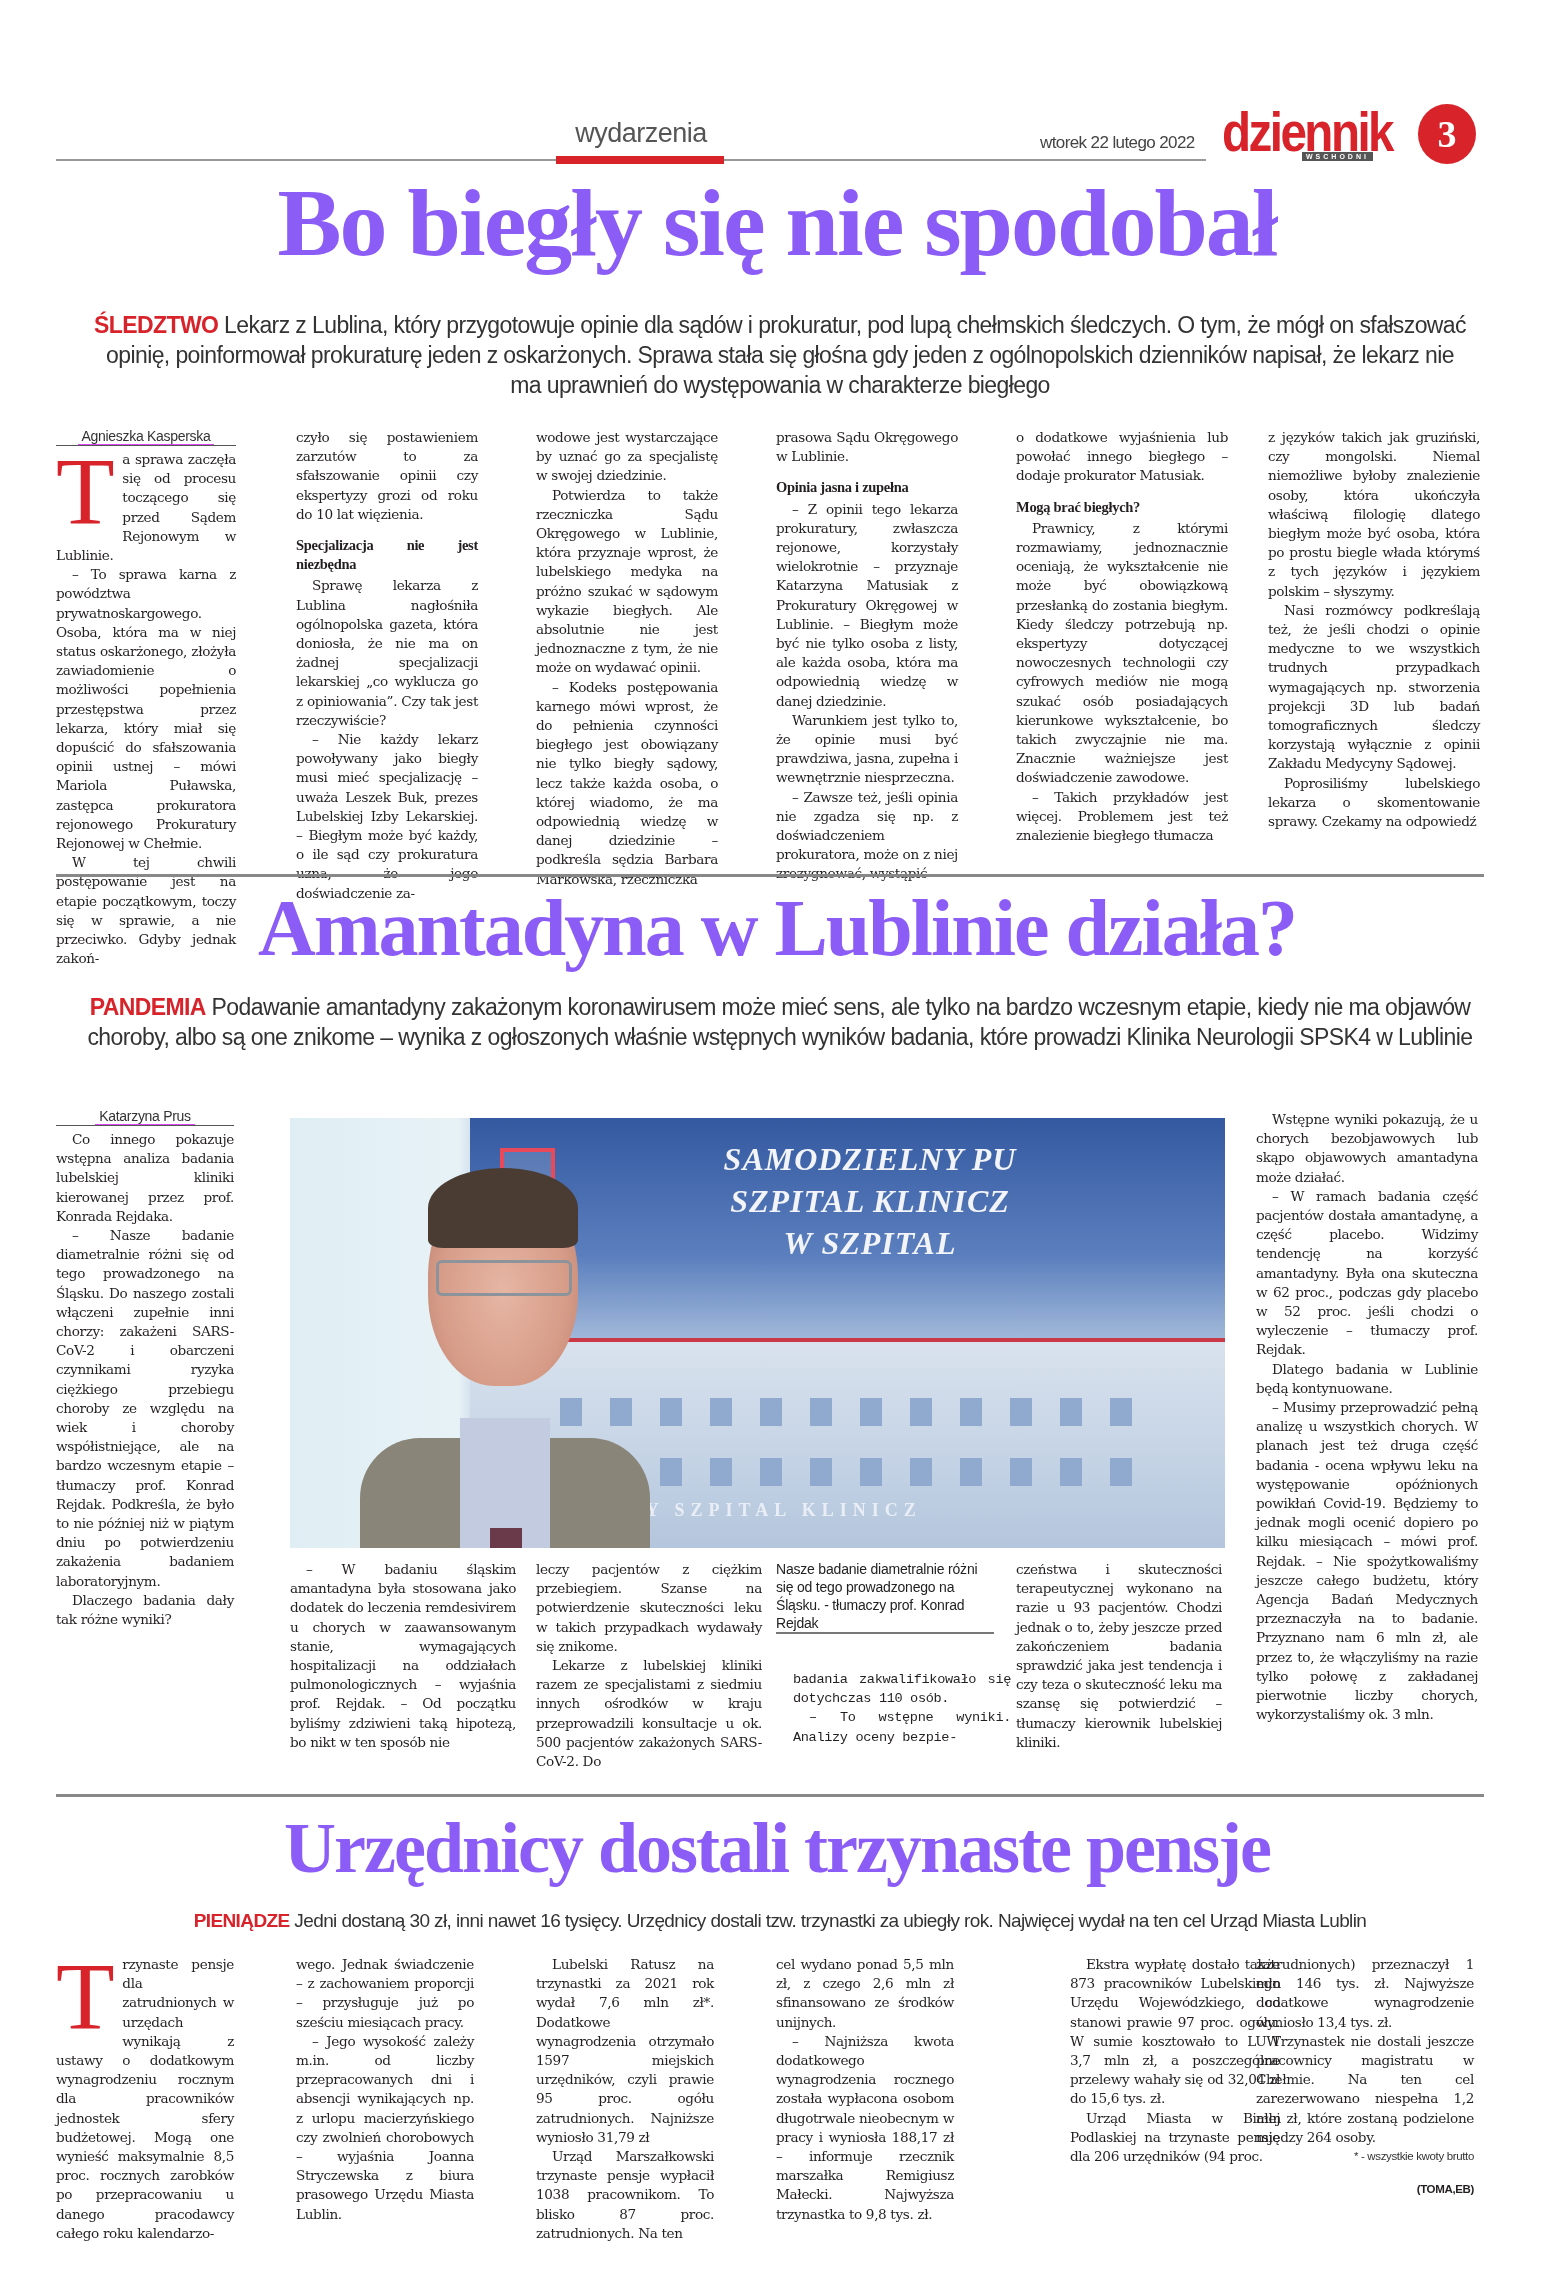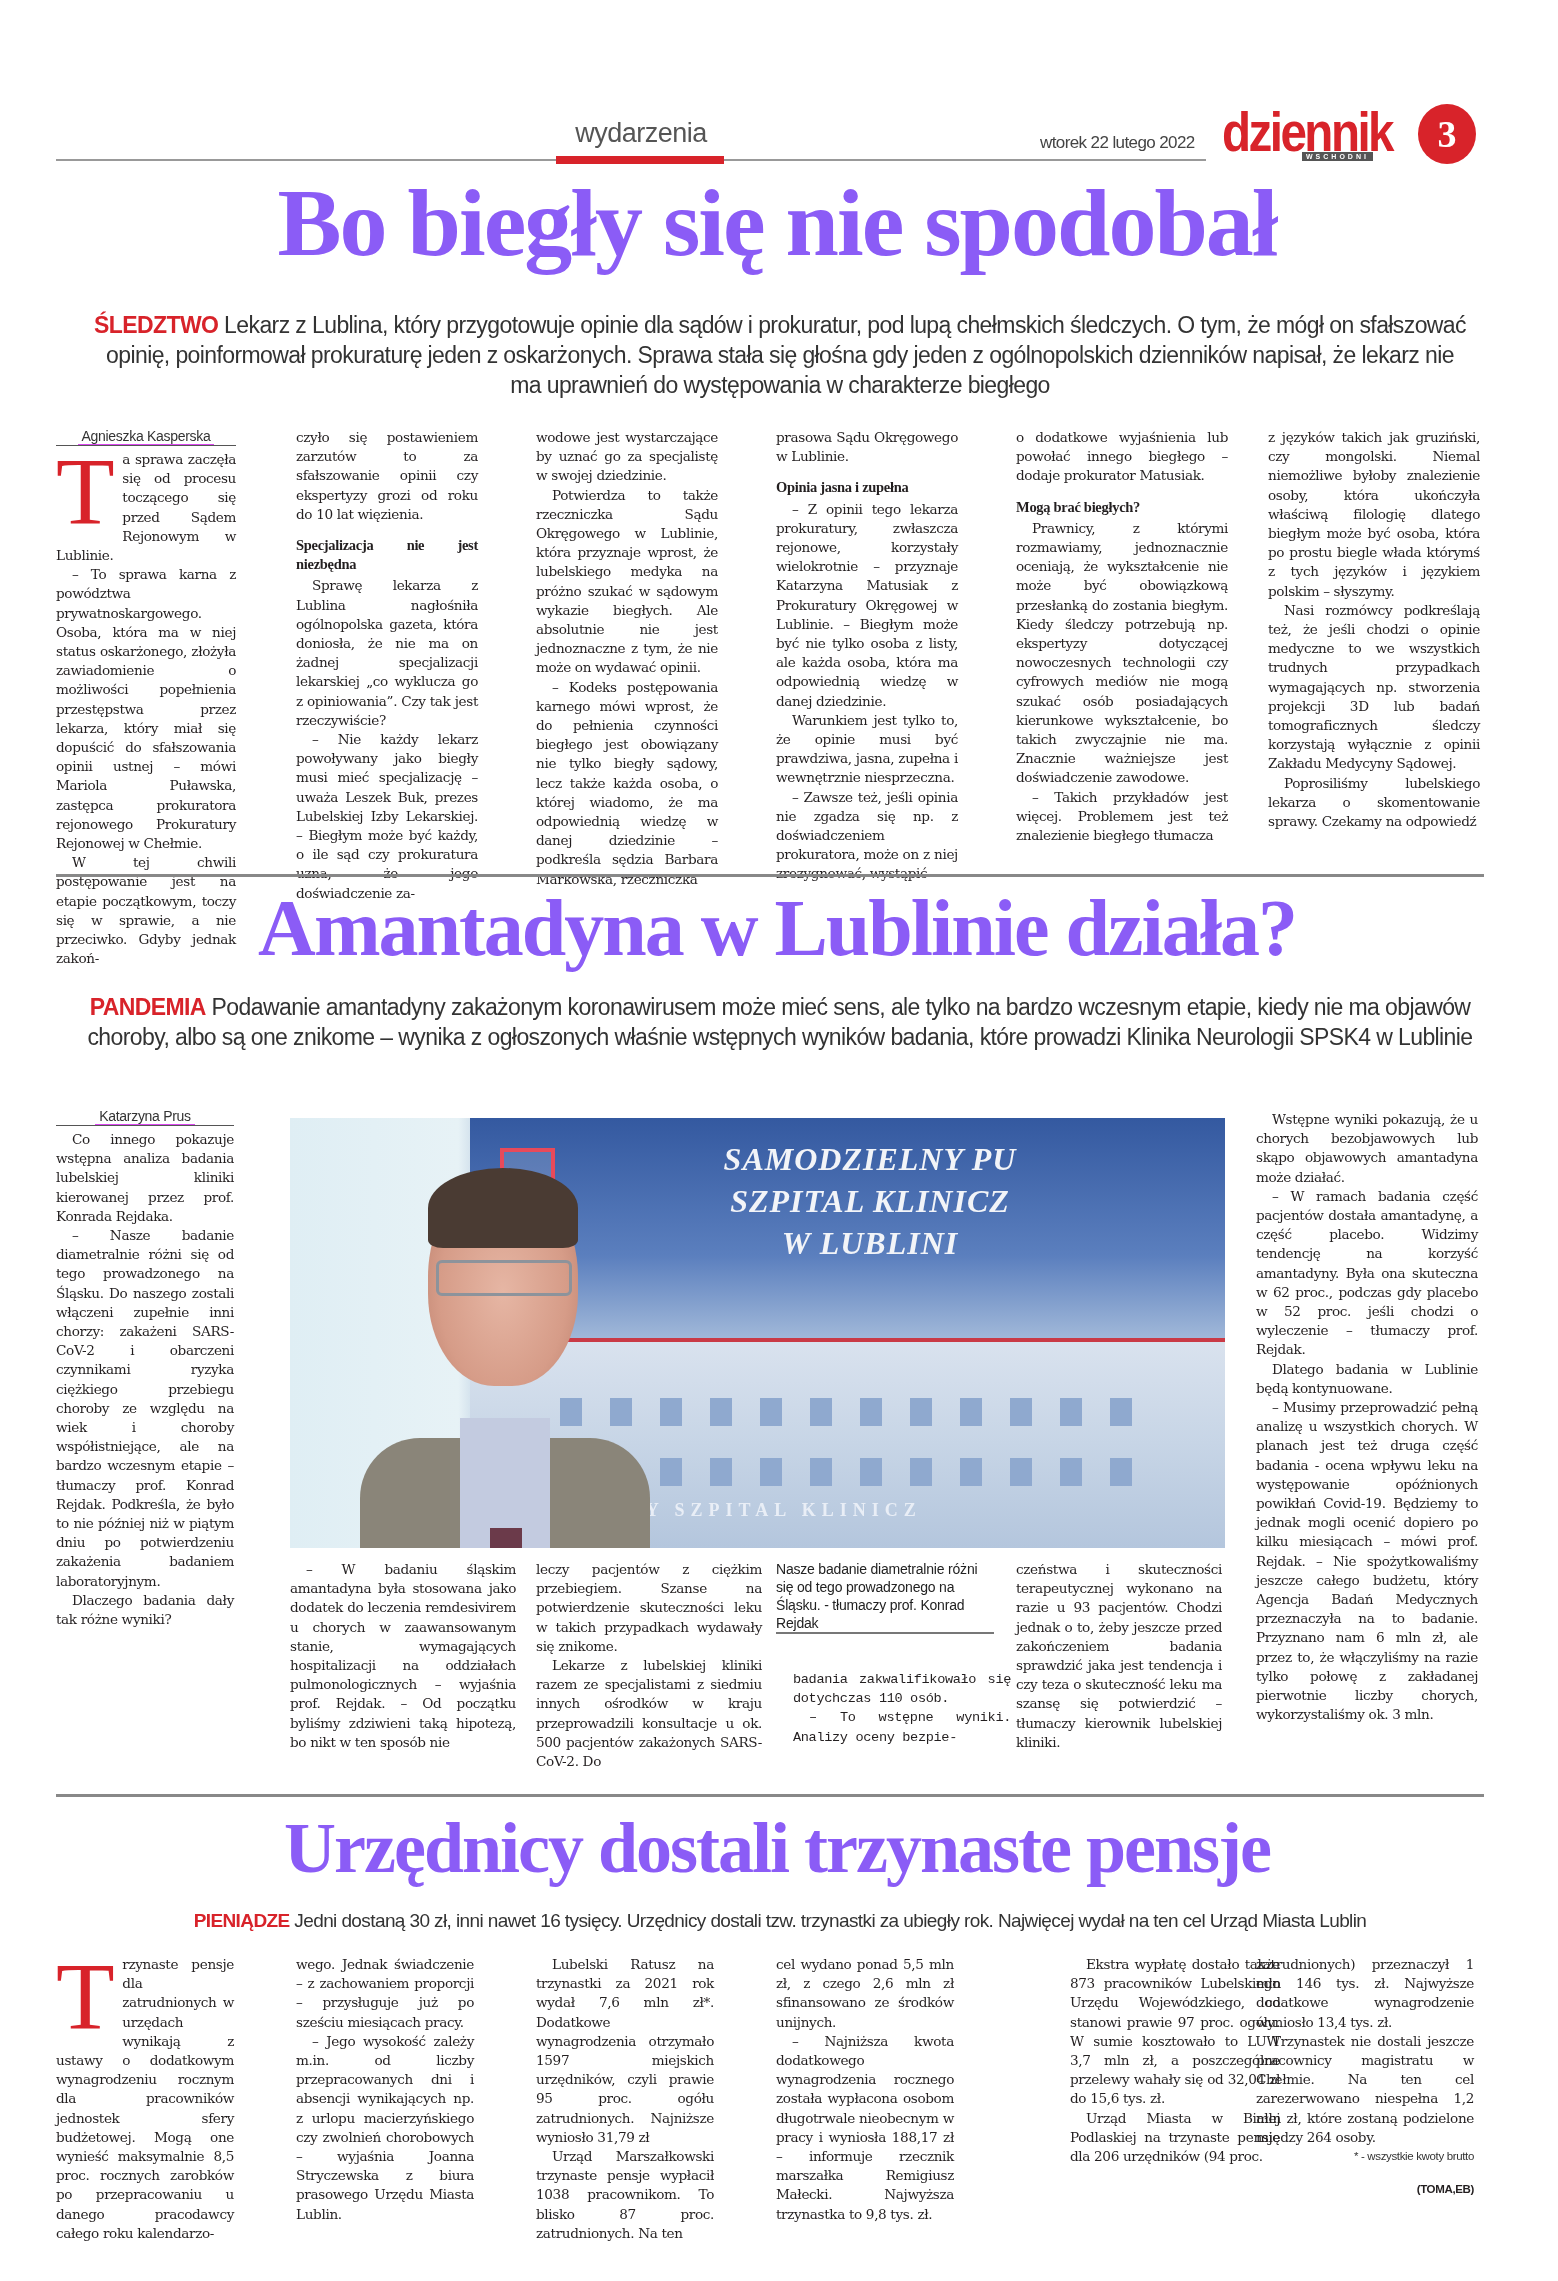--- a/index.html
+++ b/index.html
@@ -115,21 +115,21 @@
   <p>– Nasze badanie diametralnie różni się od tego prowadzonego na Śląsku. Do naszego zostali włączeni zupełnie inni chorzy: zakażeni SARS-CoV-2 i obarczeni czynnikami ryzyka ciężkiego przebiegu choroby ze względu na wiek i choroby współistniejące, ale na bardzo wczesnym etapie – tłumaczy prof. Konrad Rejdak. Podkreśla, że było to nie później niż w piątym dniu po potwierdzeniu zakażenia badaniem laboratoryjnym.</p>
   <p>Dlaczego badania dały tak różne wyniki?</p>
 </div>
 
 <div class="abs photo">
   <div class="sky"></div>
   <div class="cross"></div>
   <div class="sign">
     <div>SAMODZIELNY PU</div>
     <div>SZPITAL KLINICZ</div>
-    <div>W LUBLINI</div>
+    <div>W SZPITAL</div>
   </div>
   <div class="building">
     <div class="win" style="left:90px;top:60px;"></div>
       <div class="win" style="left:140px;top:60px;"></div>
       <div class="win" style="left:190px;top:60px;"></div>
       <div class="win" style="left:240px;top:60px;"></div>
       <div class="win" style="left:290px;top:60px;"></div>
       <div class="win" style="left:340px;top:60px;"></div>
       <div class="win" style="left:390px;top:60px;"></div>
       <div class="win" style="left:440px;top:60px;"></div>

